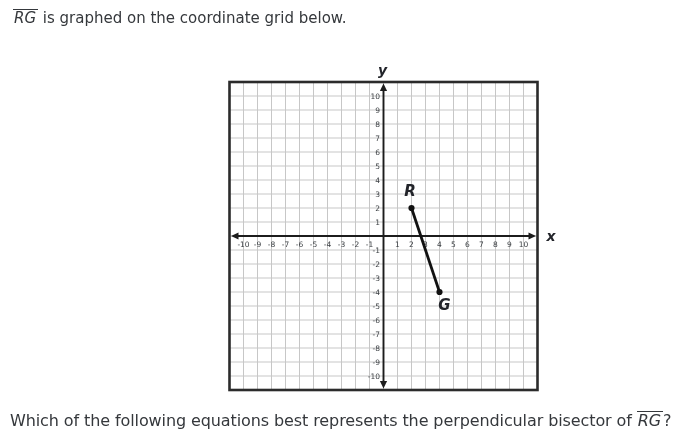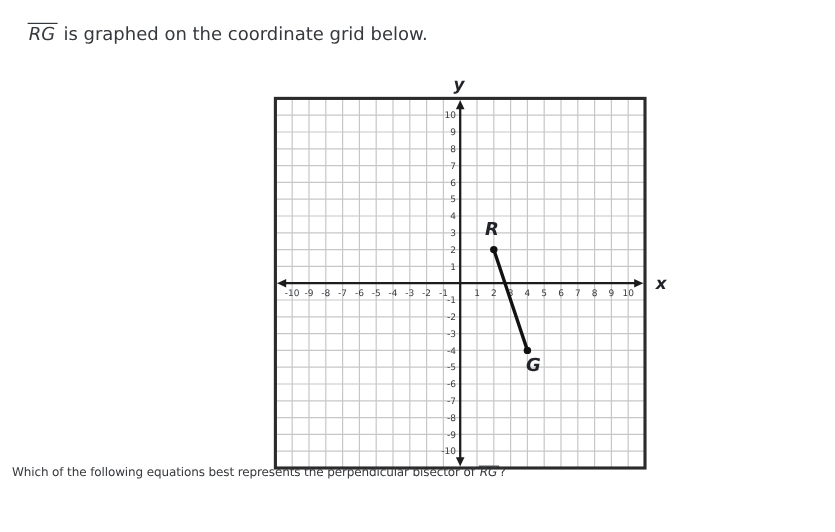--- a/index.html
+++ b/index.html
@@ -12,31 +12,31 @@
     height: 443px;
     position: relative;
     overflow: hidden;
     font-family: "DejaVu Sans", sans-serif;
     color: #35383c;
   }
   .intro {
     position: absolute;
     left: 13px;
     top: 9px;
-    margin: 10px;
+    margin: 0;
     font-size: 15px;
     line-height: 1.25;
     white-space: nowrap;
   }
   .prompt {
     position: absolute;
     left: 10px;
-    top: 388px;
+    top: 411px;
     margin: 0;
-    font-size: 10px;
+    font-size: 16px;
     line-height: 1.25;
     letter-spacing: -0.1px;
     white-space: nowrap;
   }
   .overbar {
     display: inline-block;
     font-style: italic;
     border-top: 1.6px solid #35383c;
     padding: 1px 2px 0 1px;
     line-height: 1.05;

